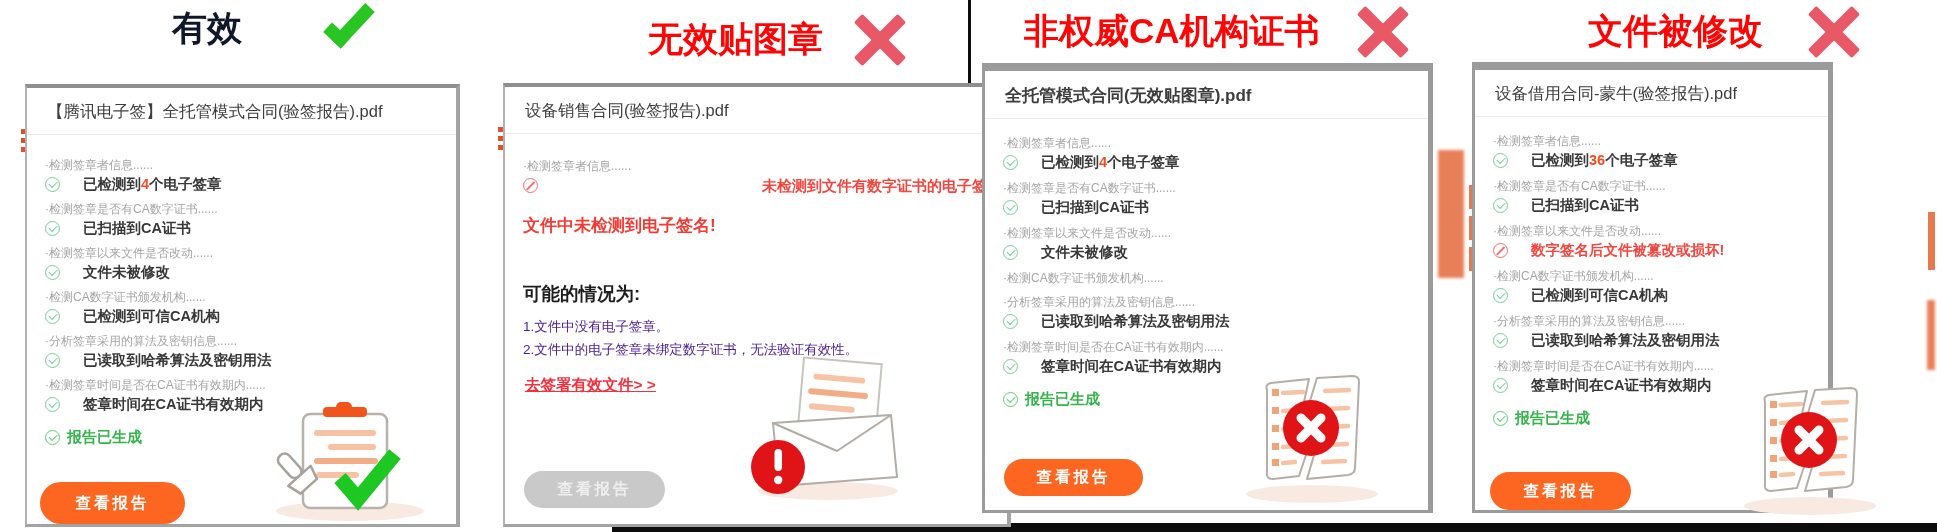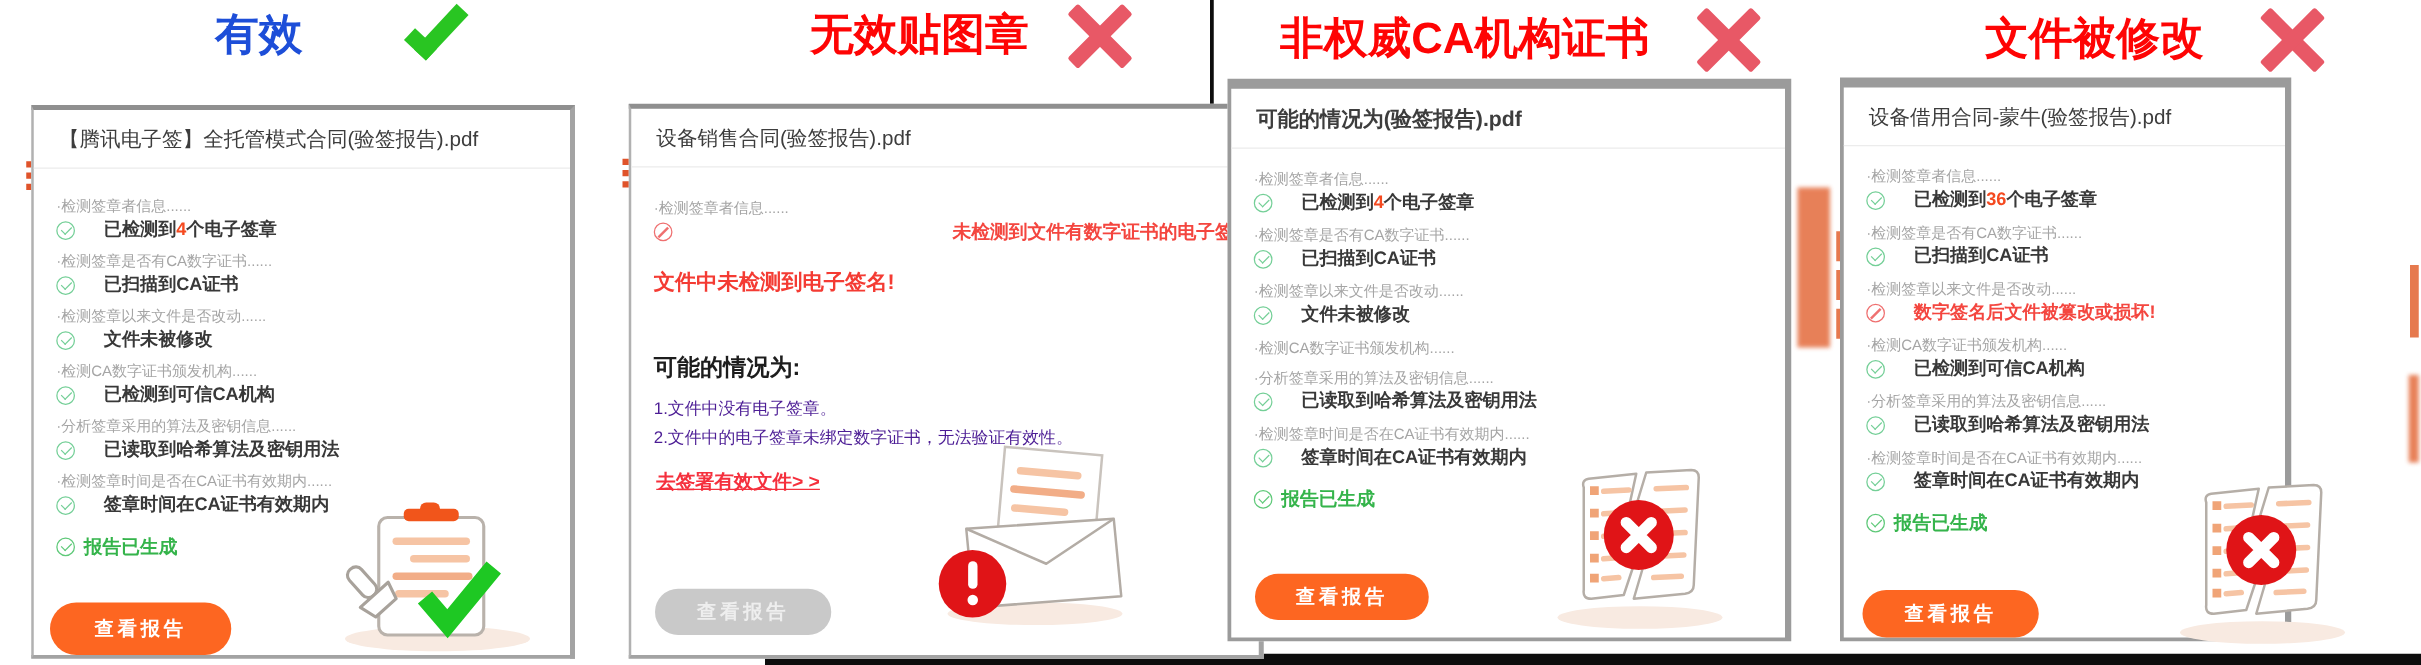--- a/index.html
+++ b/index.html
@@ -7,21 +7,21 @@
   body { font-family:"Liberation Sans","DejaVu Sans",sans-serif; }
   #stage { position:relative; width:1937px; height:532px; background:#fff; overflow:hidden; }
 
   
   .v-divider { position:absolute; left:968px; top:0; width:3px; height:527px; background:#0d0d0d; }
   .bottom-bar { position:absolute; left:612px; top:523px; width:1325px; height:9px; background:#0d0d0d; }
 
   
   .panel-header { position:absolute; display:flex; align-items:center; }
   .ph-text { font-size:35px; font-weight:700; line-height:52px; white-space:nowrap; }
-  .ph-valid { color:#1d4ed8; }
+  .ph-valid { color:#0f172a; }
   .ph-invalid { color:#fe0404; }
   .big-check { width:50px; height:24px; border-left:13px solid #29c522; border-bottom:13px solid #29c522; transform:rotate(-47deg); margin-top:-12px; }
   .big-x { position:relative; width:58px; height:56px; }
   .big-x::before, .big-x::after { content:""; position:absolute; left:-2px; top:23px; width:62px; height:12px; background:#e85866; border-radius:2px; }
   .big-x::before { transform:rotate(45deg); }
   .big-x::after  { transform:rotate(-45deg); }
 
   
   .card { position:absolute; background:#fff; }
   .card.light { border:2px solid #b1b1b1; border-top:4px solid #8f8f8f; border-right:4px solid #a3a3a3; border-bottom:3px solid #a3a3a3;margin-top:16px; }
@@ -97,21 +97,21 @@
   <div class="bg-char" style="left:953px; top:213px;">法</div>
   <div class="bg-char" style="left:953px; top:246px;">行</div>
 
   <div class="v-divider"></div>
   <div class="bottom-bar"></div>
 
   <div class="panel-header" style="left:172px; top:2px; gap:82px;">
     <span class="ph-text ph-valid">有效</span>
     <span class="big-check"></span>
   </div>
-  <div class="panel-header" style="left:648px; top:0; gap:28px;justify-content:center;">
+  <div class="panel-header" style="left:648px; top:11px; gap:28px;justify-content:center;">
     <span class="ph-text ph-invalid">无效贴图章</span>
     <span class="big-x"></span>
   </div>
   <div class="panel-header" style="left:1024px; top:3px; gap:34px;">
     <span class="ph-text ph-invalid">非权威CA机构证书</span>
     <span class="big-x"></span>
   </div>
   <div class="panel-header" style="left:1588px; top:3px; gap:42px;">
     <span class="ph-text ph-invalid">文件被修改</span>
     <span class="big-x"></span>
@@ -216,21 +216,21 @@
       </g>
       <path d="M40 74 L158 66 L164 128 L46 137 Z" fill="#ffffff" stroke="#b3aca5" stroke-width="2" stroke-linejoin="round"></path>
       <path d="M40 74 L104 102 L158 66" fill="none" stroke="#b3aca5" stroke-width="2" stroke-linejoin="round"></path>
       <circle cx="45" cy="118" r="27" fill="#e01417"></circle>
       <rect x="41.5" y="100" width="7.5" height="22" rx="3.7" fill="#ffffff"></rect>
       <circle cx="45.2" cy="131" r="4.2" fill="#ffffff"></circle>
     </svg>
   </div>
 
   <div class="card heavy" style="left:982px; top:63px; width:451px; height:450px;">
-    <div class="card-title bold">可能的情况为(验签报告).pdf</div>
+    <div class="card-title bold">全托管模式合同(无效贴图章).pdf</div>
     <div class="items tight">
       <div class="check-item">
         <div class="item-label">·检测签章者信息......</div>
         <div class="item-result">
             <span class="icon-ok"></span>
             <span><span>已检测到</span><span class="num">4</span><span>个电子签章</span></span>
           </div>
       </div>
       <div class="check-item">
         <div class="item-label">·检测签章是否有CA数字证书......</div>

